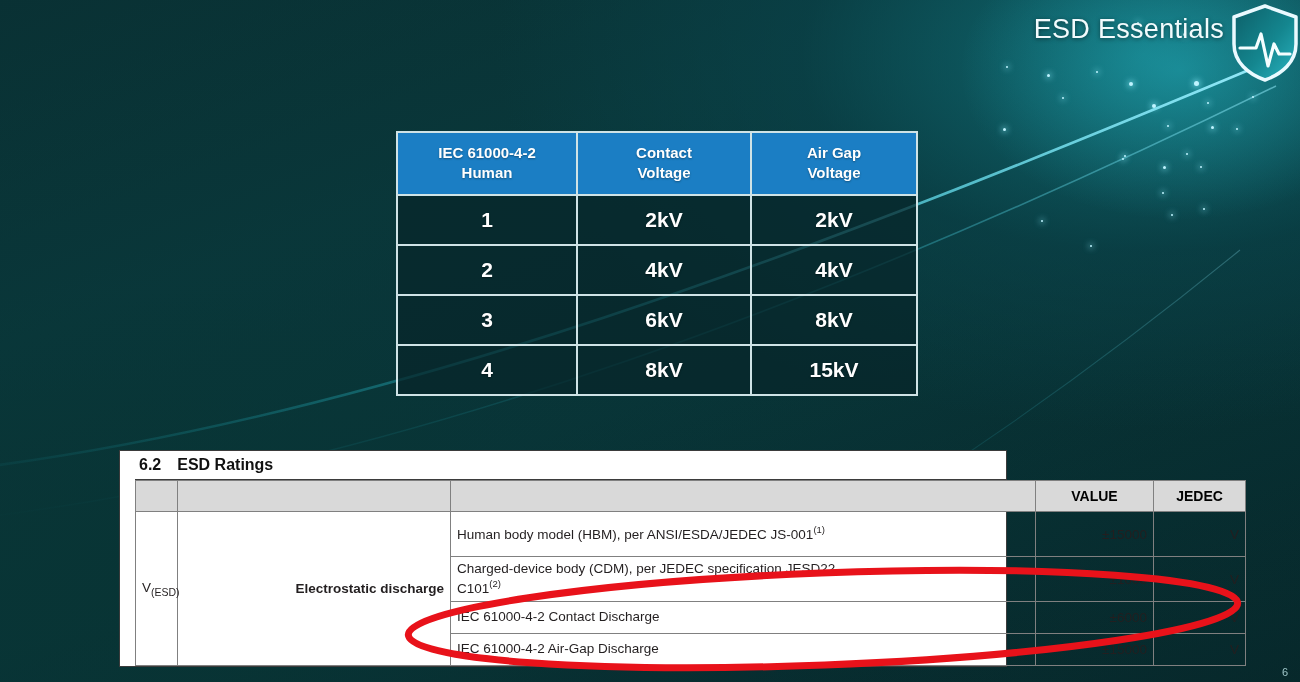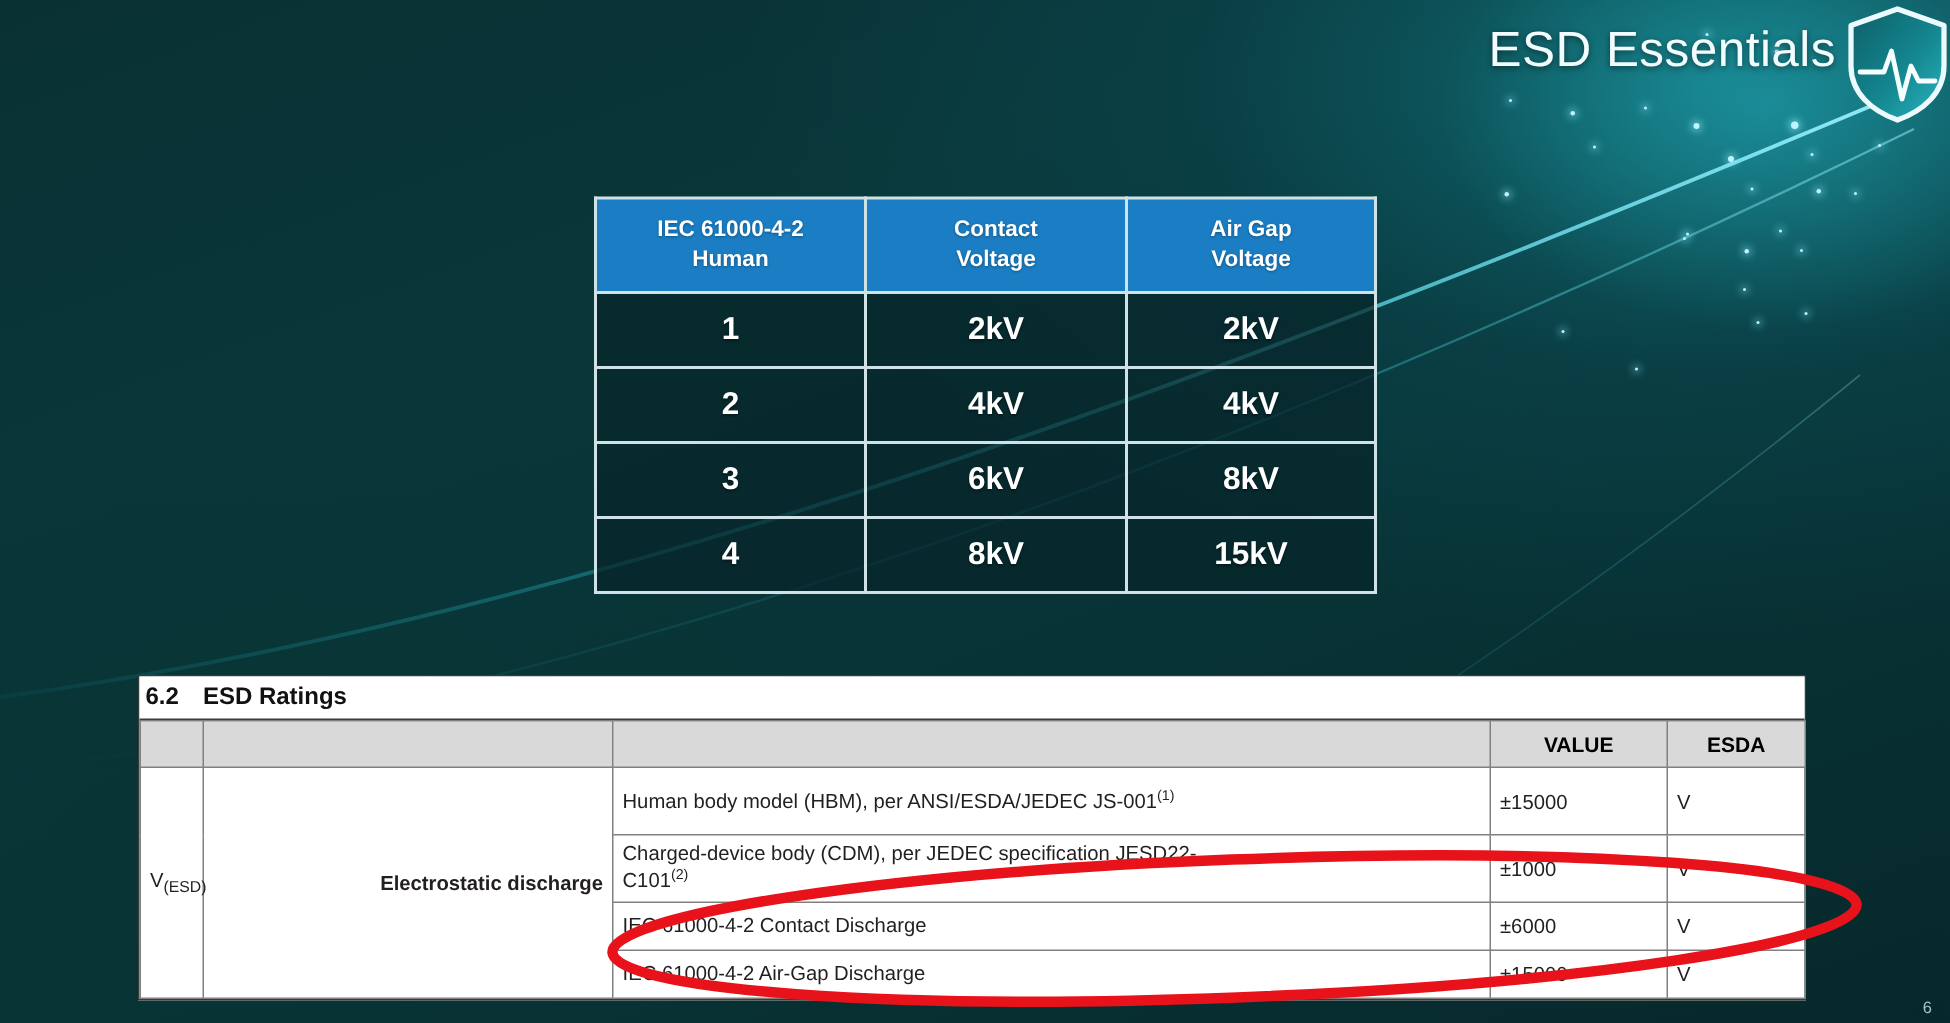--- a/index.html
+++ b/index.html
@@ -47,21 +47,21 @@
 
   
   .brand {
     position: absolute;
     right: 0px;
     top: 10px;
     display: flex;
     align-items: flex-start;
   }
   .brand-text {
-    font-size: 33px;
+    font-size: 27px;
     color: #f2fbfd;
     text-shadow: 0 1px 4px rgba(0,0,0,0.5);
     padding-top: 4px;
     letter-spacing: 0.3px;
   }
   .brand-shield {
     width: 70px;
     height: 78px;
     margin-left: 6px;
     margin-top: -6px;
@@ -98,27 +98,28 @@
     height: 46px;
     text-shadow: 0 1px 2px rgba(0,0,0,0.4);
   }
   .level-table col.c1 { width: 180px; }
   .level-table col.c2 { width: 174px; }
   .level-table col.c3 { width: 166px; }
 
   
   .datasheet {
     position: absolute;
-    left: 92px;
+    left: 119px;
     top: 450px;
-    width: 1112px;
+    width: 888px;
     background: #ffffff;
     border: 1px solid #3b3b3b;
     box-sizing: border-box;
     font-family: "Liberation Sans", sans-serif;
+    padding-left: 15px;
   }
   .ds-title {
     font-size: 16px;
     font-weight: bold;
     color: #111111;
     padding: 5px 6px 5px 4px;
     border-bottom: 1px solid #3b3b3b;
     background: #ffffff;
     white-space: nowrap;
   }
@@ -165,21 +166,21 @@
     text-align: right;
     font-size: 14px;
     font-weight: bold;
   }
   .ds-cond {
     text-align: left;
     line-height: 1.25;
   }
   .ds-cond sup { font-size: 9.5px; }
   .ds-val, .ds-unit {
-    text-align: left;
+    text-align: right;
     font-size: 13.5px;
   }
   .row-tall td { height: 36px; }
   .row-short td { height: 23px; }
 
   
   .annot {
     position: absolute;
     left: 398px;
     top: 565px;
@@ -327,21 +328,21 @@
           <col class="k3">
           <col class="k4">
           <col class="k5">
         </colgroup>
       <tbody>
         <tr class="ds-head">
           <td></td>
           <td></td>
           <td></td>
           <td class="hv">VALUE</td>
-          <td class="hv">ESDA</td>
+          <td class="hv">JEDEC</td>
         </tr>
 
         <tr class="row-tall">
           <td class="ds-sym" rowspan="4">
             <span>V</span><sub>(ESD)</sub>
           </td>
           <td class="ds-param" rowspan="4">Electrostatic discharge</td>
           <td class="ds-cond">
             <span>Human body model (HBM), per ANSI/ESDA/JEDEC JS-001</span><sup>(1)</sup>
           </td>

